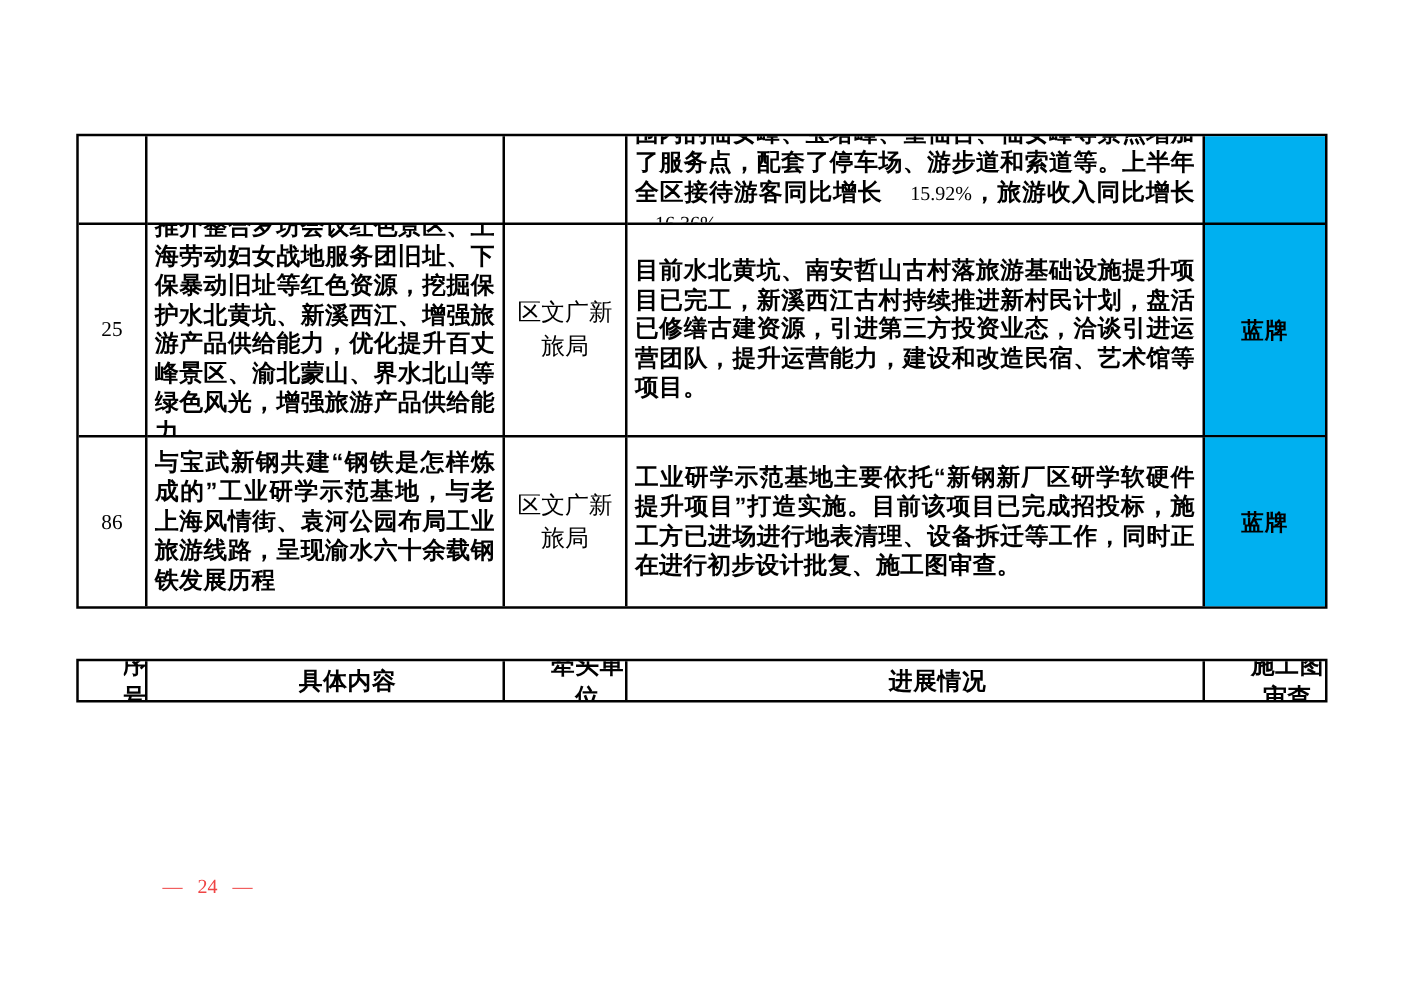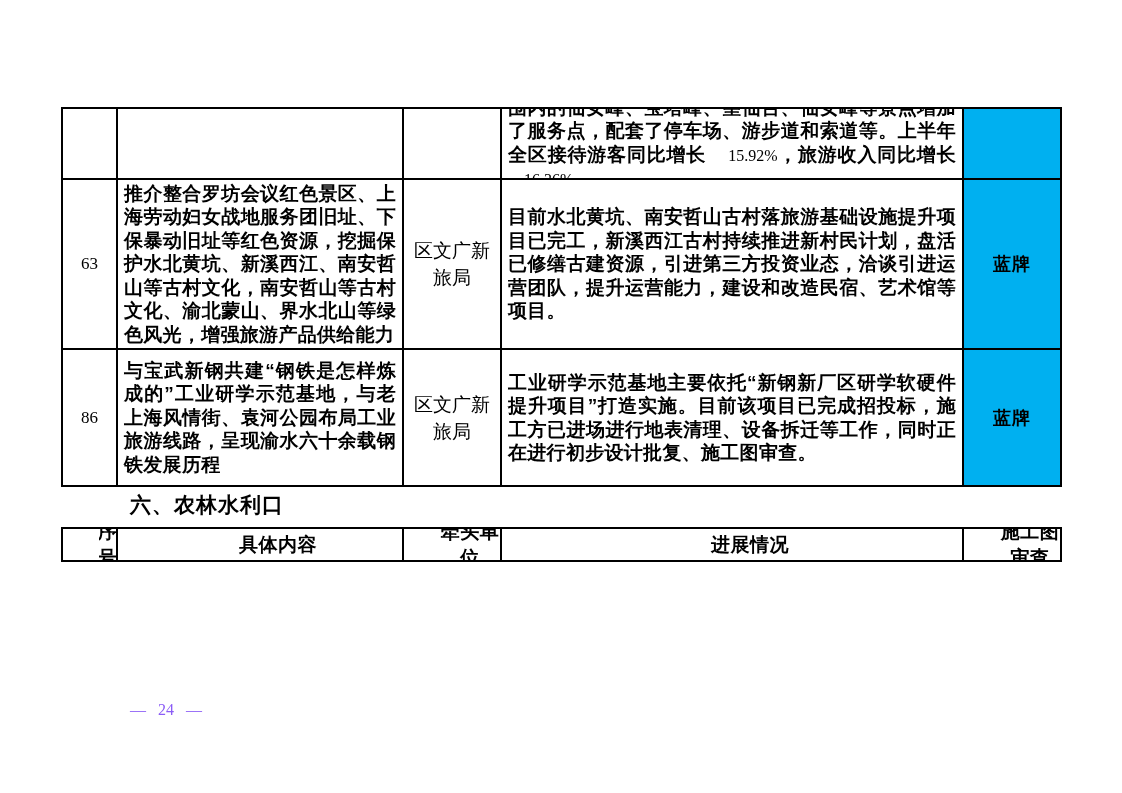--- a/index.html
+++ b/index.html
@@ -82,41 +82,41 @@
     font-size:21px;
     font-weight:700;
     letter-spacing:1px;
   }
   .footer{
     position:absolute;
     left:130px;top:701px;
     font-family:"Liberation Serif", serif;
     font-size:16px;
     word-spacing:8px;
-    color:#8b5cf6;
+    color:#ef4444;
   }
 </style>
 </head>
 <body>
 
 <div class="page">
 
   <div class="tbl tbl1">
 
     <div class="cell br bb"></div>
     <div class="cell br bb"></div>
     <div class="cell br bb"></div>
     <div class="cell br bb">
       <div class="txt"><span>围内的仙女峰、宝塔峰、望仙台、仙女峰等景点增加了服务点，配套了停车场、游步道和索道等。上半年全区接待游客同比增长 </span><span class="pct">15.92%</span><span>，旅游收入同比增长 </span><span class="pct">16.36%</span></div>
     </div>
     <div class="cell bb badge-cell"></div>
 
-    <div class="cell br bb serial">63</div>
+    <div class="cell br bb serial">25</div>
     <div class="cell br bb">
-      <div class="txt">推介整合罗坊会议红色景区、上海劳动妇女战地服务团旧址、下保暴动旧址等红色资源，挖掘保护水北黄坑、新溪西江、南安哲山等古村文化，南安哲山等古村文化、渝北蒙山、界水北山等绿色风光，增强旅游产品供给能力</div>
+      <div class="txt">推介整合罗坊会议红色景区、上海劳动妇女战地服务团旧址、下保暴动旧址等红色资源，挖掘保护水北黄坑、新溪西江、增强旅游产品供给能力，优化提升百丈峰景区、渝北蒙山、界水北山等绿色风光，增强旅游产品供给能力</div>
     </div>
     <div class="cell br bb">
       <div class="unit">
         <div>区文广新</div>
         <div>旅局</div>
       </div>
     </div>
     <div class="cell br bb">
       <div class="txt">目前水北黄坑、南安哲山古村落旅游基础设施提升项目已完工，新溪西江古村持续推进新村民计划，盘活已修缮古建资源，引进第三方投资业态，洽谈引进运营团队，提升运营能力，建设和改造民宿、艺术馆等项目。</div>
     </div>
@@ -136,21 +136,20 @@
     </div>
     <div class="cell br">
       <div class="txt">工业研学示范基地主要依托“新钢新厂区研学软硬件提升项目”打造实施。目前该项目已完成招投标，施工方已进场进行地表清理、设备拆迁等工作，同时正在进行初步设计批复、施工图审查。</div>
     </div>
     <div class="cell badge-cell">
       <span class="badge">蓝牌</span>
     </div>
 
   </div>
 
-  <div class="section-title">六、农林水利口</div>
 
   <div class="tbl tbl2">
     <div class="cell br hdr">序号</div>
     <div class="cell br hdr">具体内容</div>
     <div class="cell br hdr">牵头单位</div>
     <div class="cell br hdr">进展情况</div>
     <div class="cell hdr">施工图审查</div>
   </div>
 
   <div class="footer">— 24 —</div>

